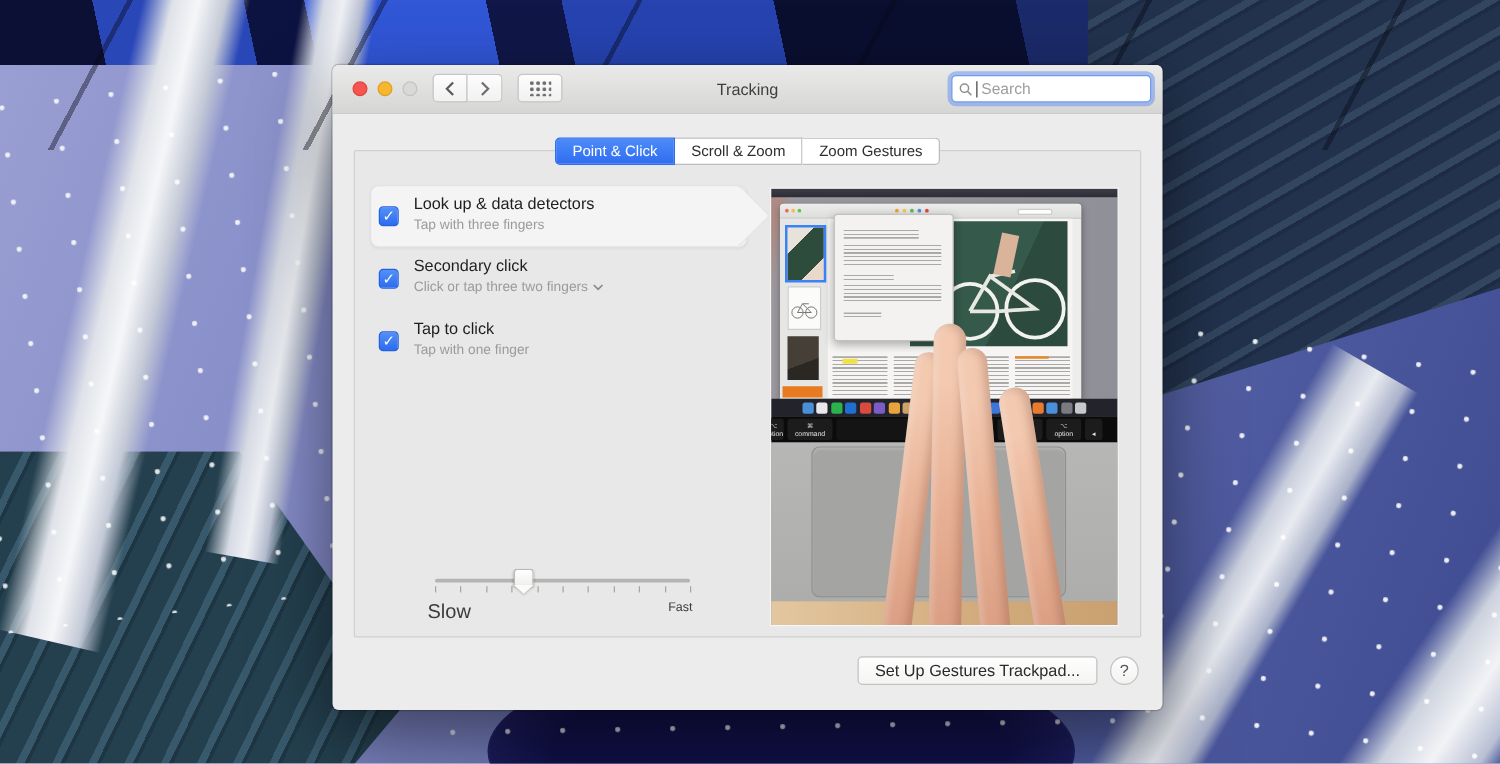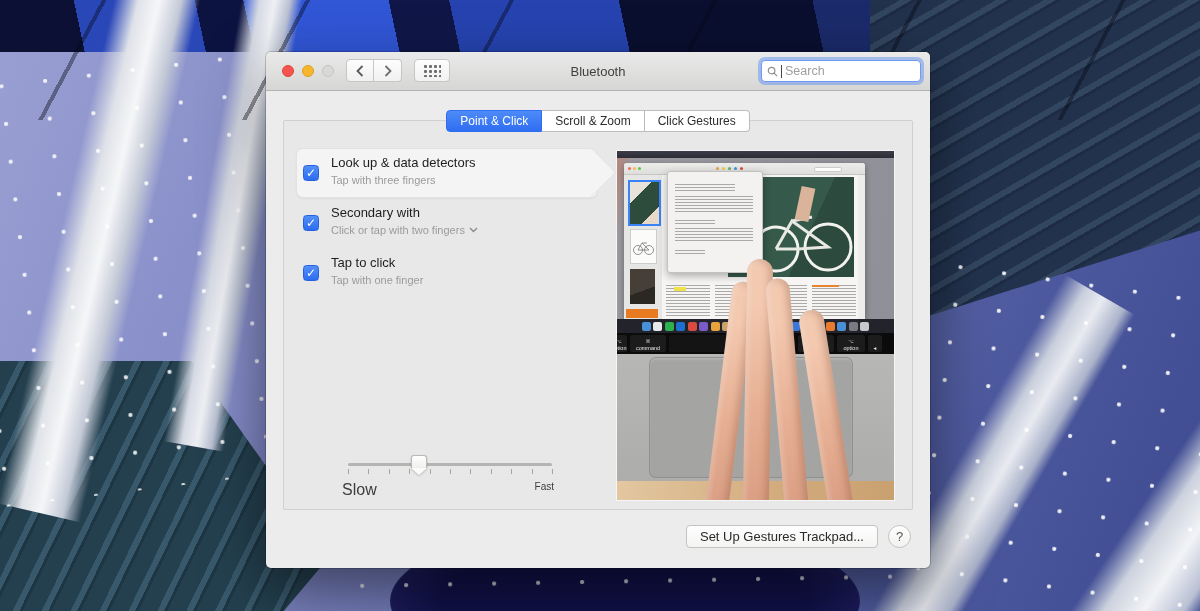--- a/index.html
+++ b/index.html
@@ -201,57 +201,57 @@
         <svg width="8" height="12" viewBox="0 0 8 12">
             <polyline points="1.5,1 6.5,6 1.5,11" fill="none" stroke="#6e6e6e" stroke-width="1.8"></polyline>
           </svg>
       </div>
     </div>
 
     <div class="showall-btn">
       <span class="grid-glyph"></span>
     </div>
 
-    <div class="win-title">Bluetooth</div>
+    <div class="win-title">Tracking</div>
 
     <div class="searchfield">
       <svg width="11" height="11" viewBox="0 0 12 12">
         <circle cx="5" cy="5" r="3.6" fill="none" stroke="#8e8e8e" stroke-width="1.3"></circle>
         <line x1="7.8" y1="7.8" x2="11" y2="11" stroke="#8e8e8e" stroke-width="1.3"></line>
       </svg>
       <span class="search-caret"></span>
       <span class="search-ph">Search</span>
     </div>
   </div>
 
   <div class="tabs">
     <div class="tab selected">Point &amp; Click</div>
     <div class="tab">Scroll &amp; Zoom</div>
-    <div class="tab">Click Gestures</div>
+    <div class="tab">Zoom Gestures</div>
   </div>
 
   <div class="content">
 
     <div class="callout"></div>
 
     <div class="setting-row">
       <span class="checkbox" style="top:44px">
           <span>✓</span>
         </span>
       <span class="set-label" style="top:34px">Look up &amp; data detectors</span>
       <span class="set-sub" style="top:53px">Tap with three fingers</span>
     </div>
 
     <div class="setting-row">
       <span class="checkbox" style="top:94px">
           <span>✓</span>
         </span>
-      <span class="set-label" style="top:84px">Secondary with</span>
+      <span class="set-label" style="top:84px">Secondary click</span>
       <span class="set-sub" style="top:103px">
-        <span>Click or tap with two fingers</span>
+        <span>Click or tap three two fingers</span>
         <svg width="9" height="6" viewBox="0 0 9 6">
             <polyline points="1,1 4.5,4.5 8,1" fill="none" stroke="#8a8a8a" stroke-width="1.4"></polyline>
           </svg>
       </span>
     </div>
 
     <div class="setting-row">
       <span class="checkbox" style="top:144px">
           <span>✓</span>
         </span>

